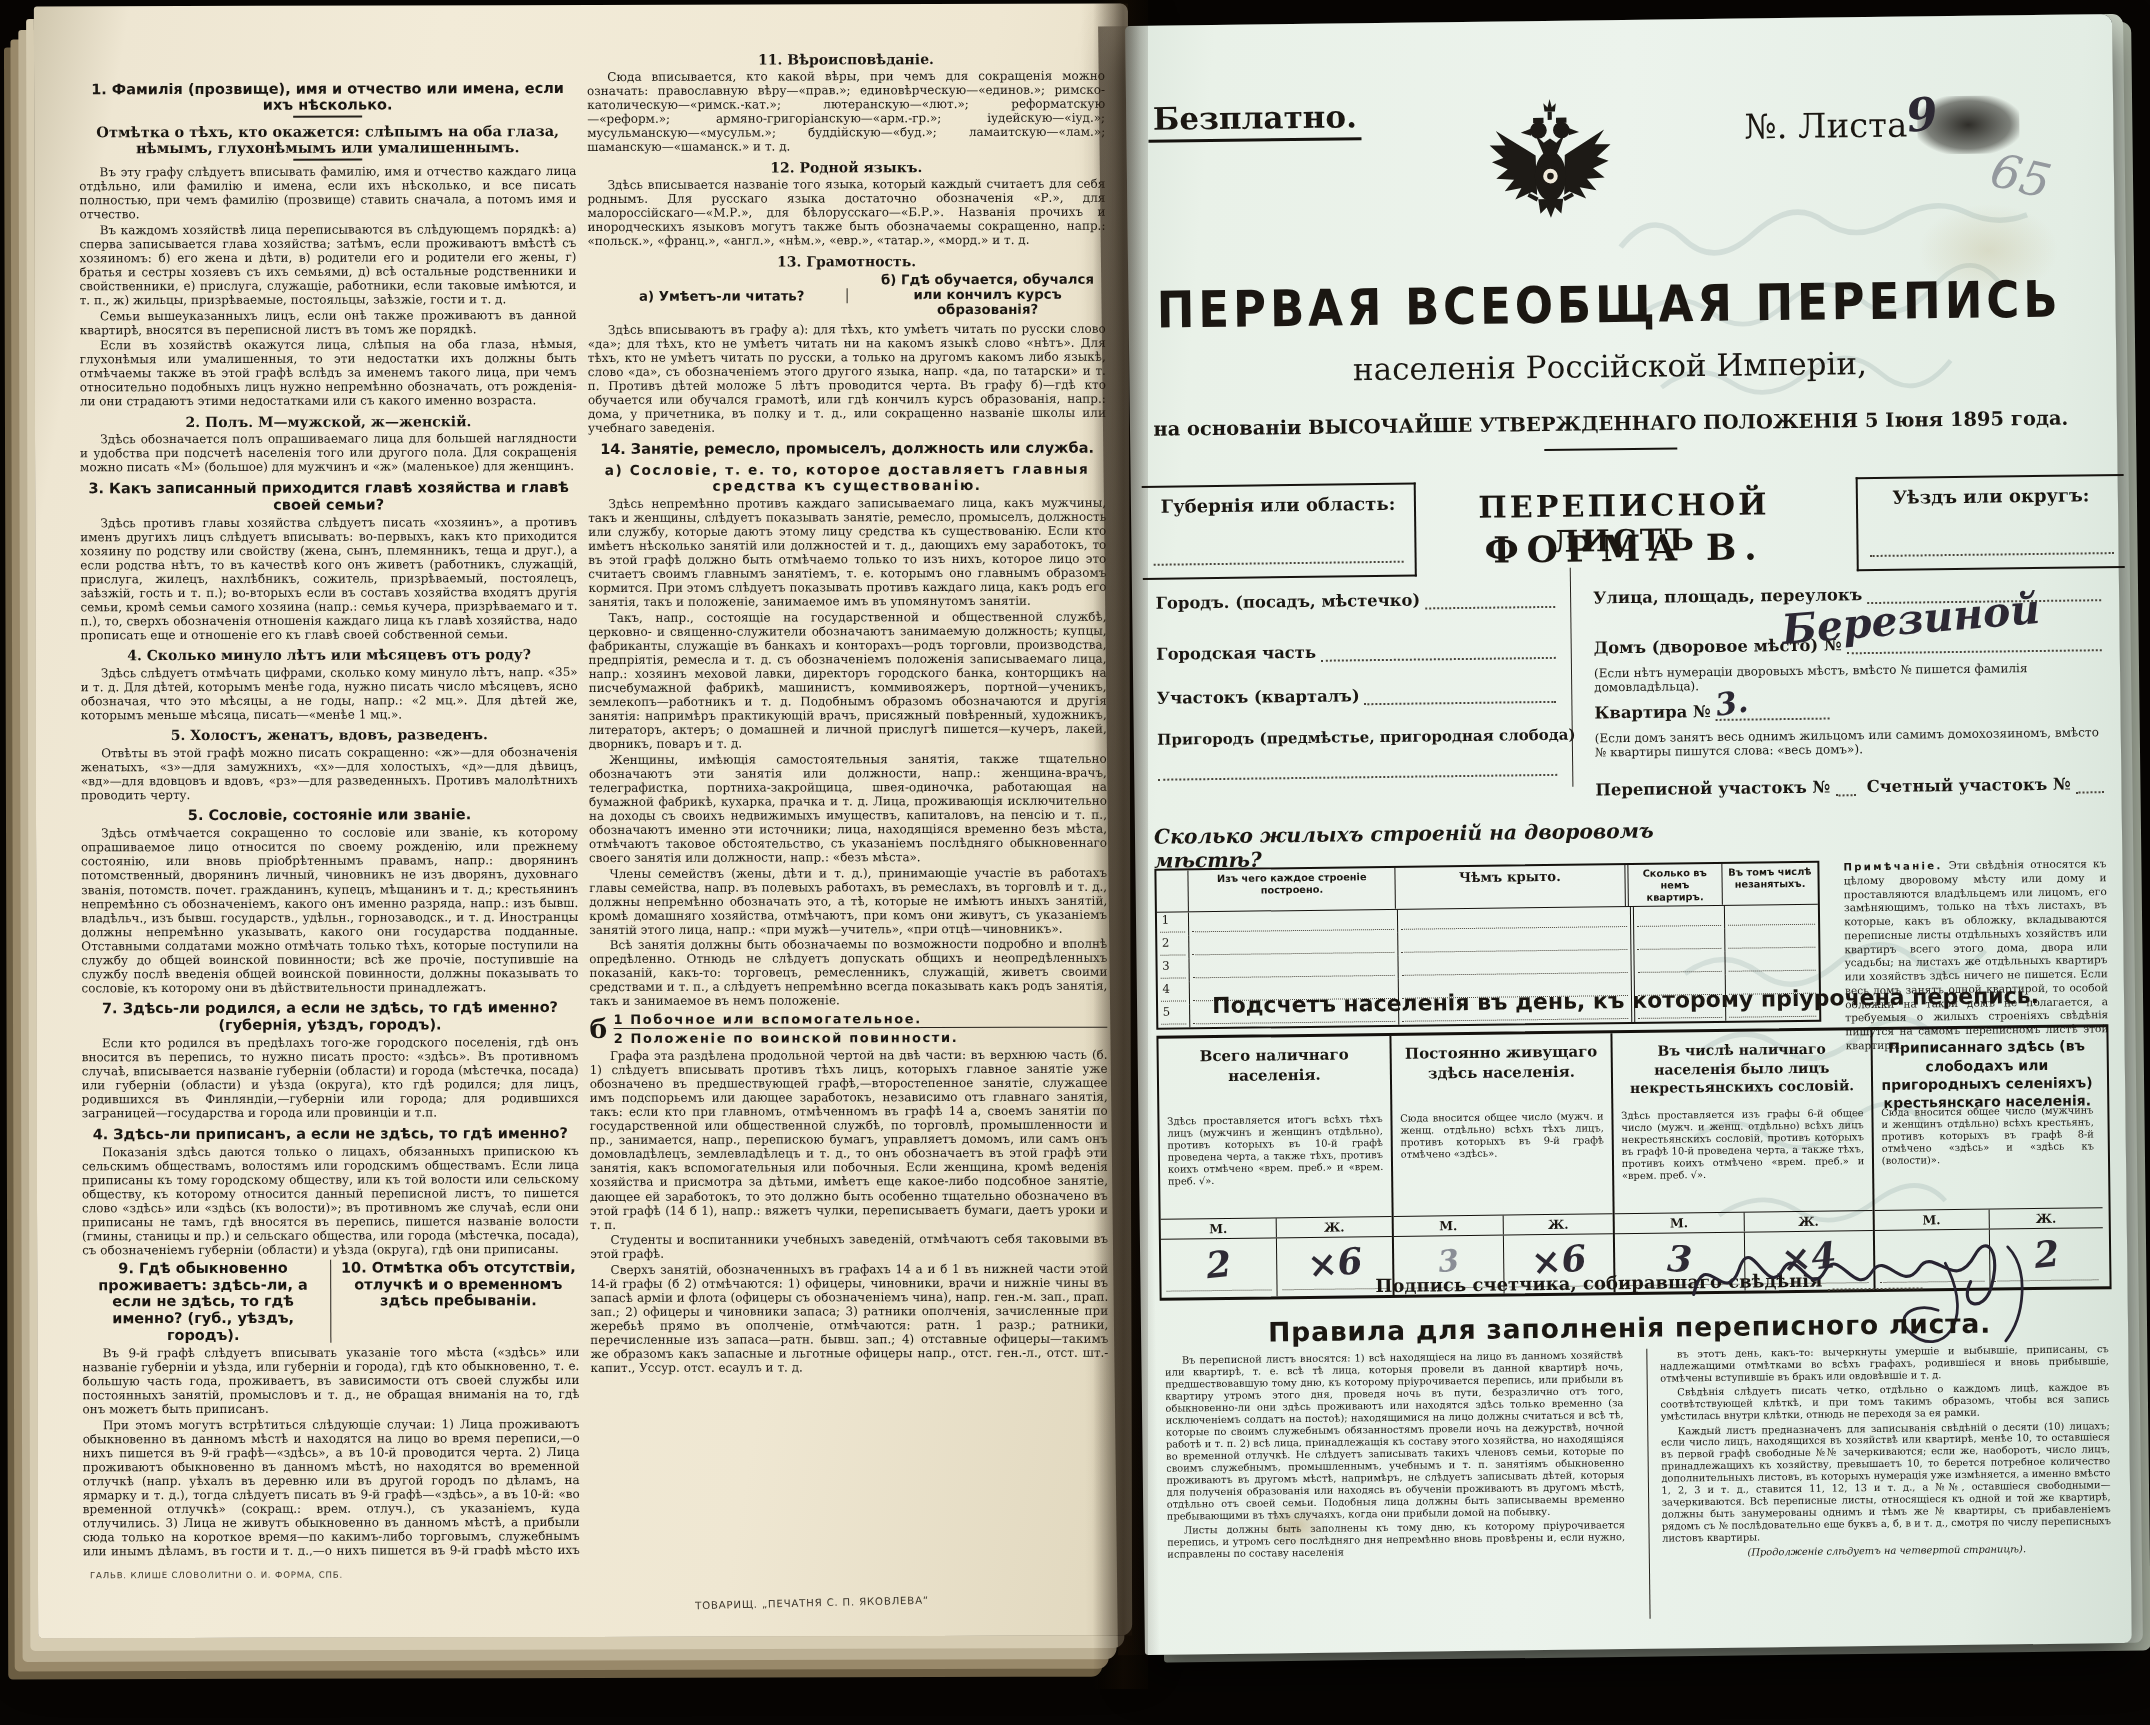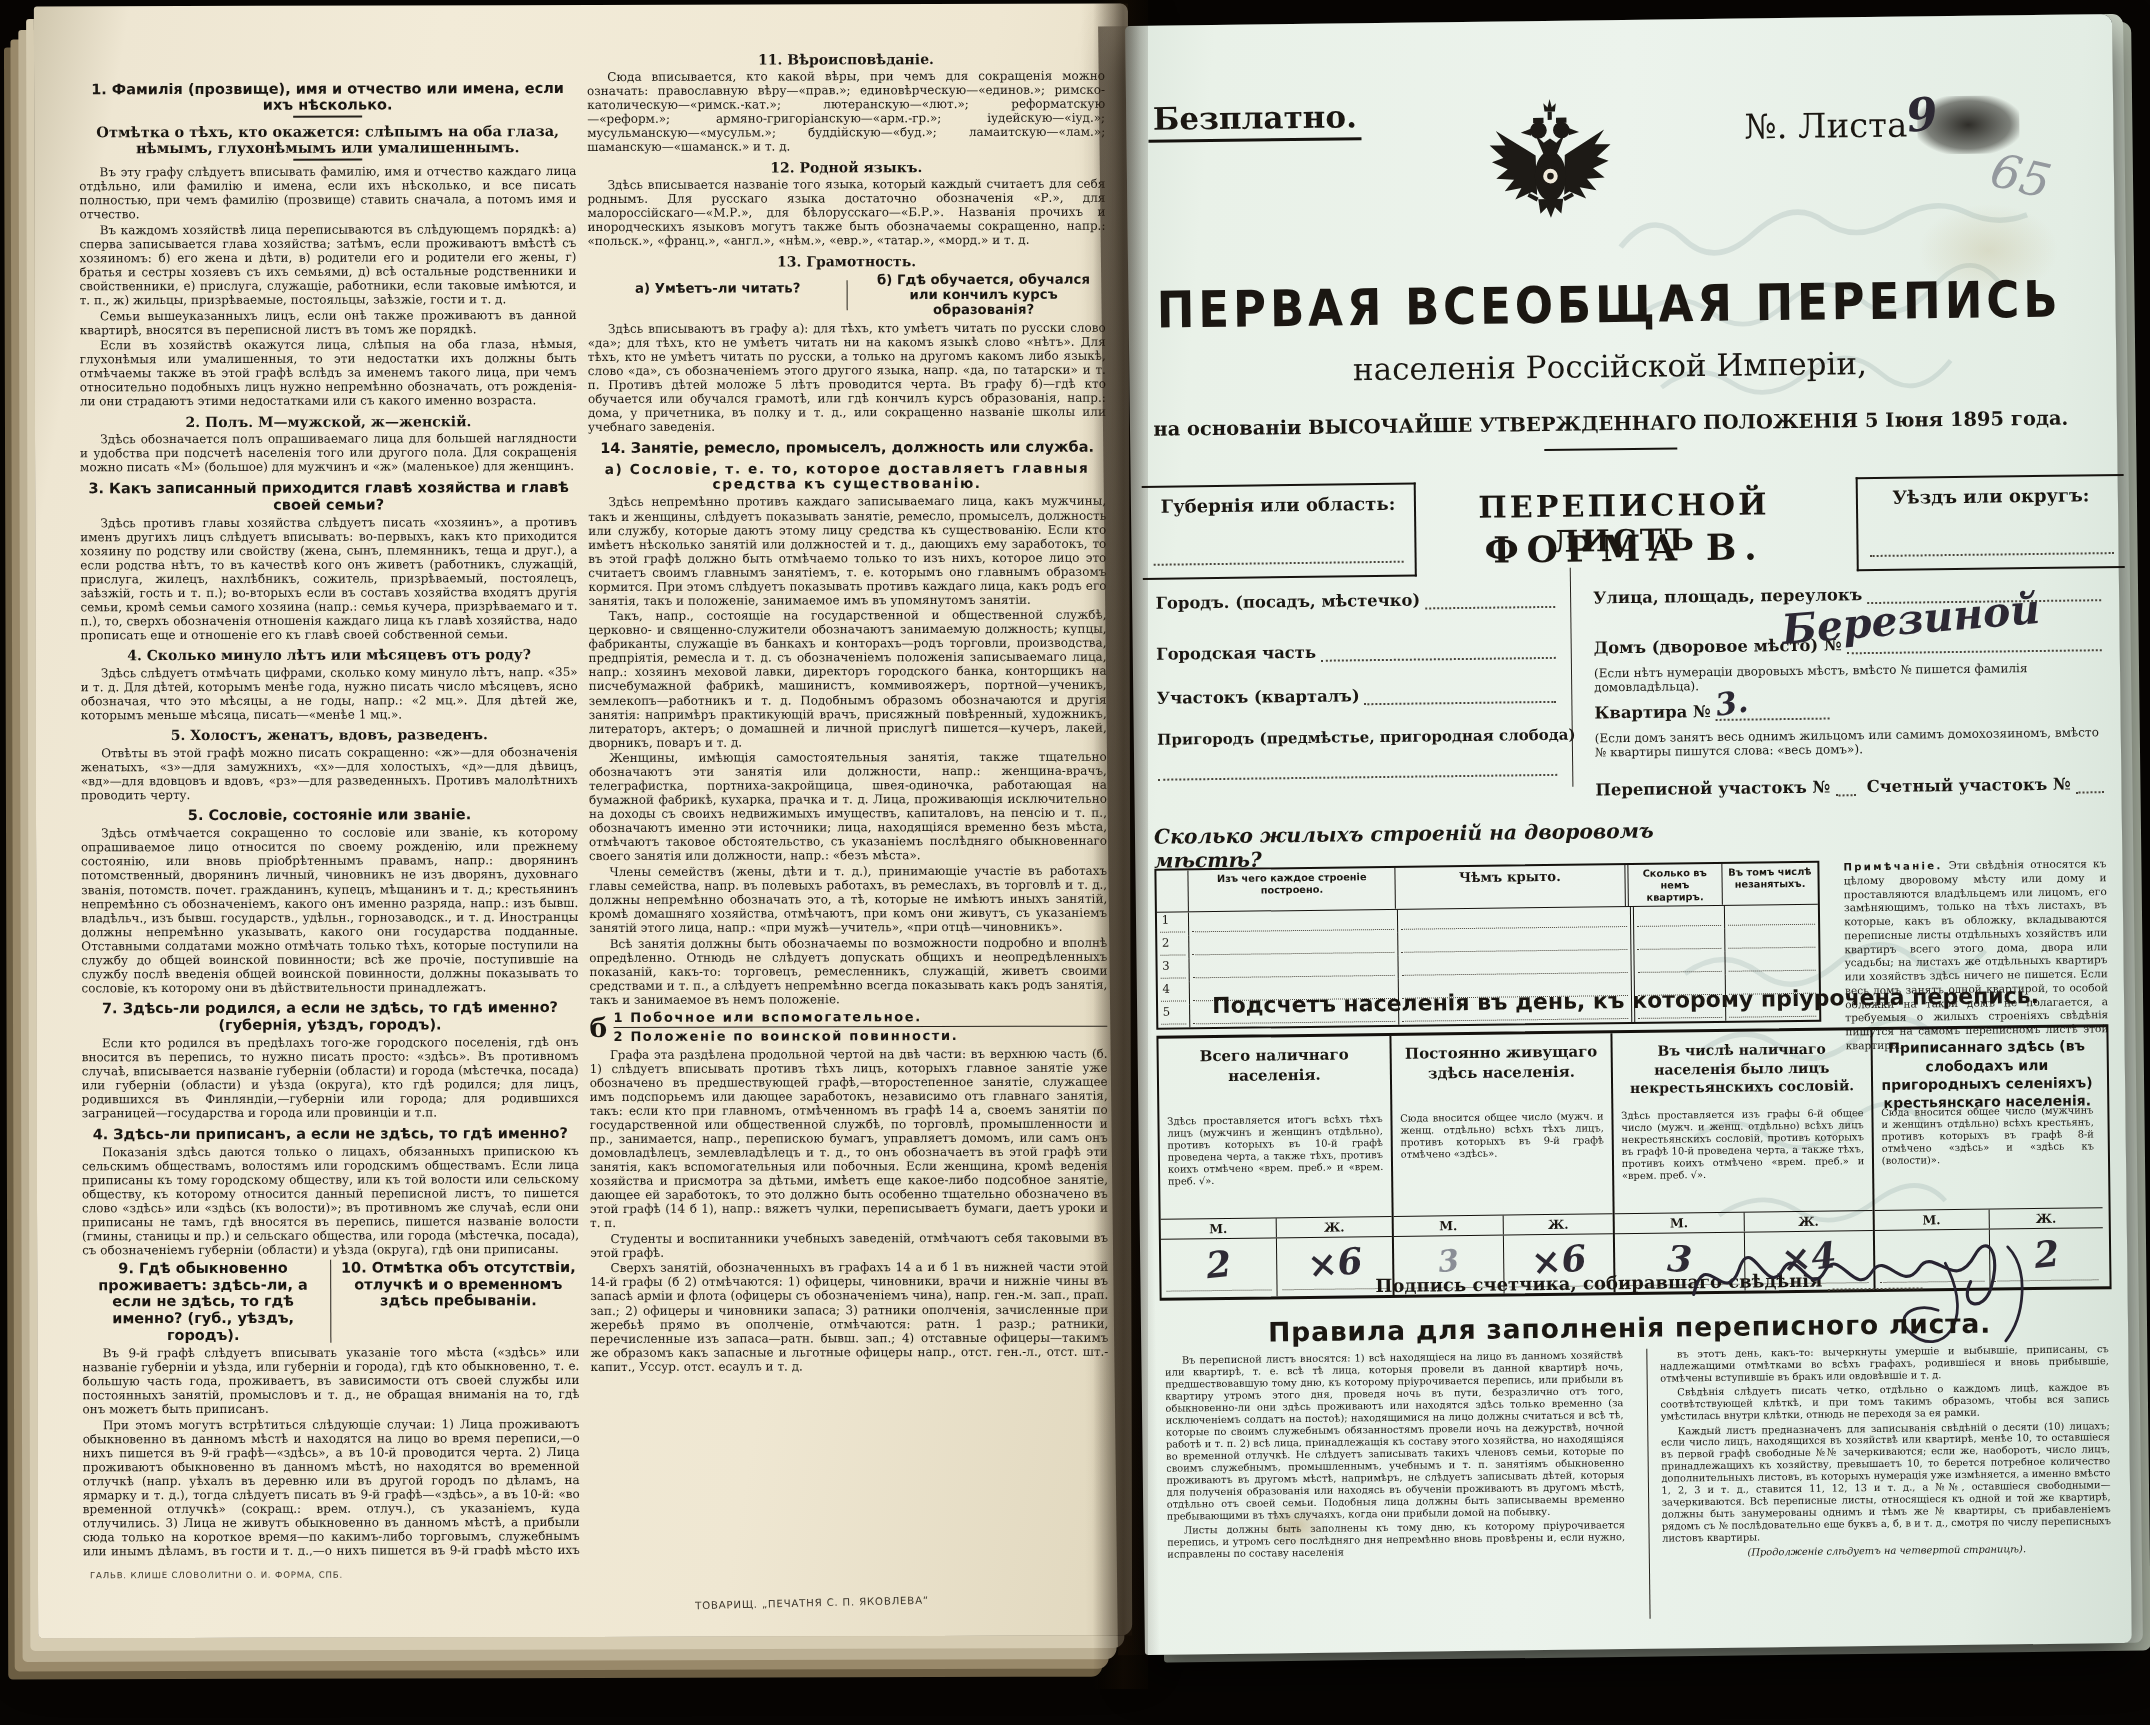--- a/index.html
+++ b/index.html
@@ -152,21 +152,21 @@
       <p>При этомъ могутъ встрѣтиться слѣдующіе случаи: 1) Лица проживаютъ обыкновенно въ данномъ мѣстѣ и находятся на лицо во время переписи,—о нихъ пишется въ 9-й графѣ—«здѣсь», а въ 10-й проводится черта. 2) Лица проживаютъ обыкновенно въ данномъ мѣстѣ, но находятся во временной отлучкѣ (напр. уѣхалъ въ деревню или въ другой городъ по дѣламъ, на ярмарку и т. д.), тогда слѣдуетъ писать въ 9-й графѣ—«здѣсь», а въ 10-й: «во временной отлучкѣ» (сокращ.: врем. отлуч.), съ указаніемъ, куда отлучились. 3) Лица не живутъ обыкновенно въ данномъ мѣстѣ, а прибыли сюда только на короткое время—по какимъ-либо торговымъ, служебнымъ или инымъ дѣламъ, въ гости и т. д.,—о нихъ пишется въ 9-й графѣ мѣсто ихъ обыкновеннаго проживанія—городъ или уѣздъ (округъ) и губернія (область), а въ 10-й графѣ: «во временномъ пребываніи» (сокращ.: «врем. преб.»). О лицахъ временно отлучившихся или временно пребывающихъ на срокъ менѣе 5 дней, къ указаннымъ отмѣткамъ «врем. отлуч.» и «врем. преб.» прибавляютъ знакъ «√».</p>
     </div>
 
     <div class="tcol" style="left:553px;top:41px;width:518px;height:1532px;">
       <div class="hs">11. Вѣроисповѣданіе.</div>
       <p>Сюда вписывается, кто какой вѣры, при чемъ для сокращенія можно означать: православную вѣру—«прав.»; единовѣрческую—«единов.»; римско-католическую—«римск.-кат.»; лютеранскую—«лют.»; реформатскую—«реформ.»; армяно-григоріанскую—«арм.-гр.»; іудейскую—«іуд.»; мусульманскую—«мусульм.»; буддійскую—«буд.»; ламаитскую—«лам.»; шаманскую—«шаманск.» и т. д.</p>
       <div class="hs">12. Родной языкъ.</div>
       <p>Здѣсь вписывается названіе того языка, который каждый считаетъ для себя роднымъ. Для русскаго языка достаточно обозначенія «Р.», для малороссійскаго—«М.Р.», для бѣлорусскаго—«Б.Р.». Названія прочихъ и инородческихъ языковъ могутъ также быть обозначаемы сокращенно, напр.: «польск.», «франц.», «англ.», «нѣм.», «евр.», «татар.», «морд.» и т. д.</p>
       <div class="hs">13. Грамотность.</div>
       <div class="twocol">
-        <div class="h" style="margin:8px;font-size:13.3px;">а) Умѣетъ-ли читать?</div>
+        <div class="h" style="margin:16px;font-size:13.3px;">а) Умѣетъ-ли читать?</div>
         <div class="h" style="margin:0;font-size:13.3px;">б) Гдѣ обучается, обучался или кончилъ курсъ образованія?</div>
       </div>
       <p>Здѣсь вписываютъ въ графу а): для тѣхъ, кто умѣетъ читать по русски слово «да»; для тѣхъ, кто не умѣетъ читать ни на какомъ языкѣ слово «нѣтъ». Для тѣхъ, кто не умѣетъ читать по русски, а только на другомъ какомъ либо языкѣ, слово «да», съ обозначеніемъ этого другого языка, напр. «да, по татарски» и т. п. Противъ дѣтей моложе 5 лѣтъ проводится черта. Въ графу б)—гдѣ кто обучается или обучался грамотѣ, или гдѣ кончилъ курсъ образованія, напр.: дома, у причетника, въ полку и т. д., или сокращенно названіе школы или учебнаго заведенія.</p>
       <div class="h">14. Занятіе, ремесло, промыселъ, должность или служба.</div>
       <div class="h" style="font-size:13.7px;letter-spacing:1.6px;">а) Сословіе, т. е. то, которое доставляетъ главныя средства къ существованію.</div>
       <p>Здѣсь непремѣнно противъ каждаго записываемаго лица, какъ мужчины, такъ и женщины, слѣдуетъ показывать занятіе, ремесло, промыселъ, должность или службу, которые даютъ этому лицу средства къ существованію. Если кто имѣетъ нѣсколько занятій или должностей и т. д., дающихъ ему заработокъ, то въ этой графѣ должно быть отмѣчаемо только то изъ нихъ, которое лицо это считаетъ своимъ главнымъ занятіемъ, т. е. которымъ оно главнымъ образомъ кормится. При этомъ слѣдуетъ показывать противъ каждаго лица, какъ родъ его занятія, такъ и положеніе, занимаемое имъ въ упомянутомъ занятіи.</p>
       <p>Такъ, напр., состоящіе на государственной и общественной службѣ, церковно- и священно-служители обозначаютъ занимаемую должность; купцы, фабриканты, служащіе въ банкахъ и конторахъ—родъ торговли, производства, предпріятія, ремесла и т. д. съ обозначеніемъ положенія записываемаго лица, напр.: хозяинъ меховой лавки, директоръ городского банка, конторщикъ на писчебумажной фабрикѣ, машинистъ, коммивояжеръ, портной—ученикъ, землекопъ—работникъ и т. д. Подобнымъ образомъ обозначаются и другія занятія: напримѣръ практикующій врачъ, присяжный повѣренный, художникъ, литераторъ, актеръ; о домашней и личной прислугѣ пишется—кучеръ, лакей, дворникъ, поваръ и т. д.</p>
       <p>Женщины, имѣющія самостоятельныя занятія, также тщательно обозначаютъ эти занятія или должности, напр.: женщина-врачъ, телеграфистка, портниха-закройщица, швея-одиночка, работающая на бумажной фабрикѣ, кухарка, прачка и т. д. Лица, проживающія исключительно на доходы съ своихъ недвижимыхъ имуществъ, капиталовъ, на пенсію и т. п., обозначаютъ именно эти источники; лица, находящіяся временно безъ мѣста, отмѣчаютъ таковое обстоятельство, съ указаніемъ послѣдняго обыкновеннаго своего занятія или должности, напр.: «безъ мѣста».</p>
       <p>Члены семействъ (жены, дѣти и т. д.), принимающіе участіе въ работахъ главы семейства, напр. въ полевыхъ работахъ, въ ремеслахъ, въ торговлѣ и т. д., должны непремѣнно обозначать это, а тѣ, которые не имѣютъ иныхъ занятій, кромѣ домашняго хозяйства, отмѣчаютъ, при комъ они живутъ, съ указаніемъ занятій этого лица, напр.: «при мужѣ—учитель», «при отцѣ—чиновникъ».</p>
       <p>Всѣ занятія должны быть обозначаемы по возможности подробно и вполнѣ опредѣленно. Отнюдь не слѣдуетъ допускать общихъ и неопредѣленныхъ показаній, какъ-то: торговецъ, ремесленникъ, служащій, живетъ своими средствами и т. п., а слѣдуетъ непремѣнно всегда показывать какъ родъ занятія, такъ и занимаемое въ немъ положеніе.</p>

